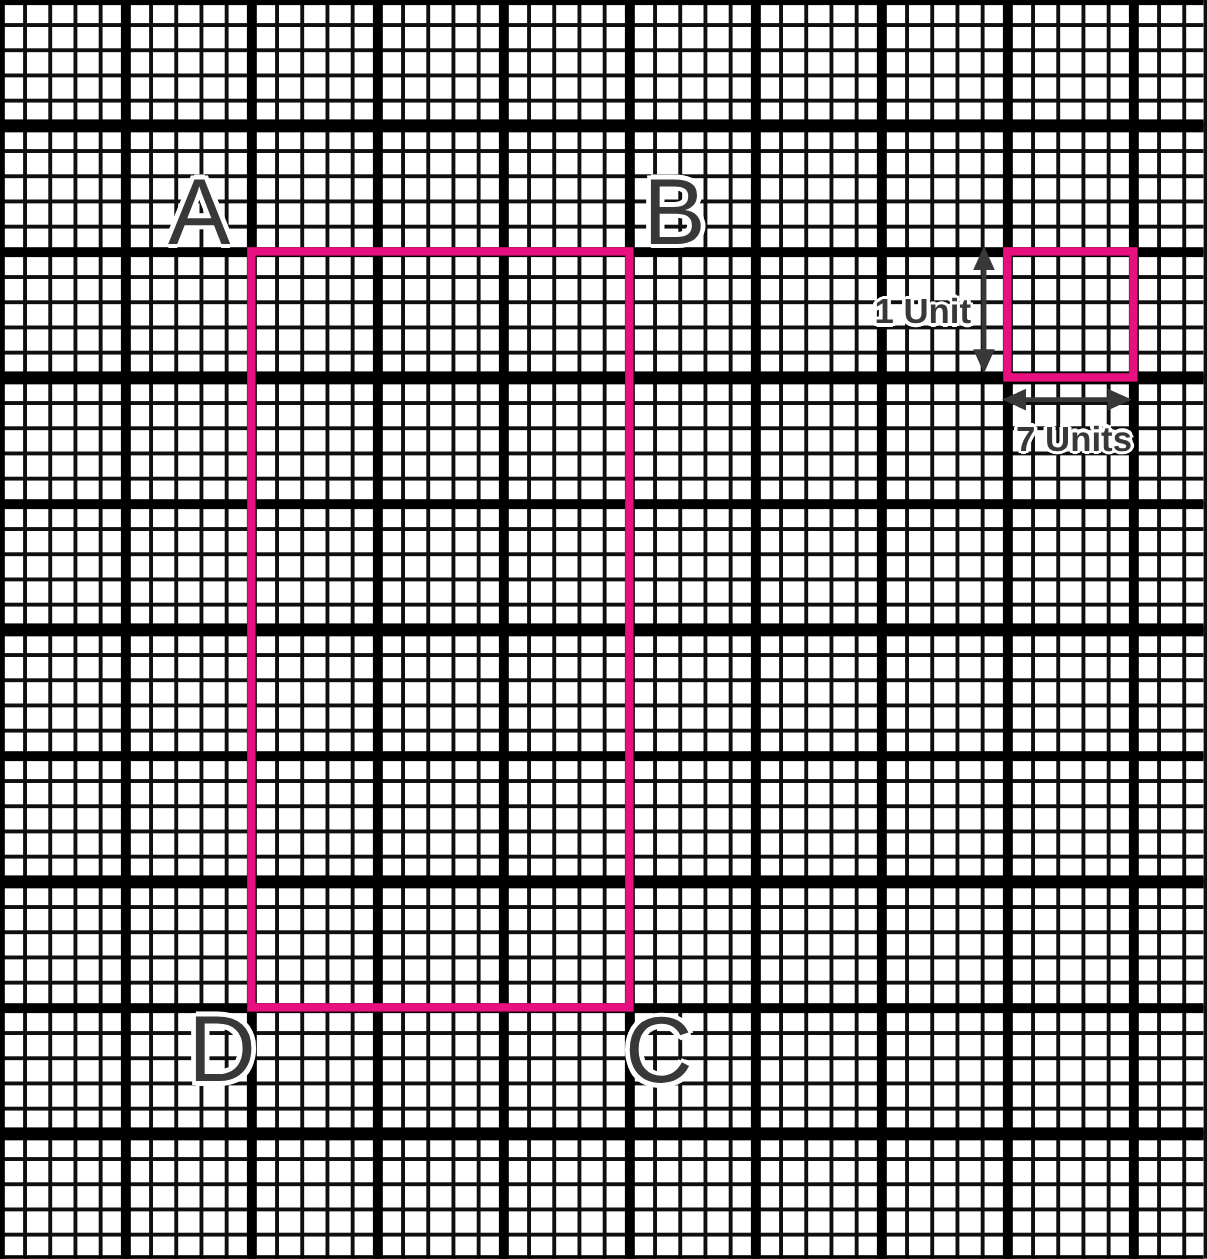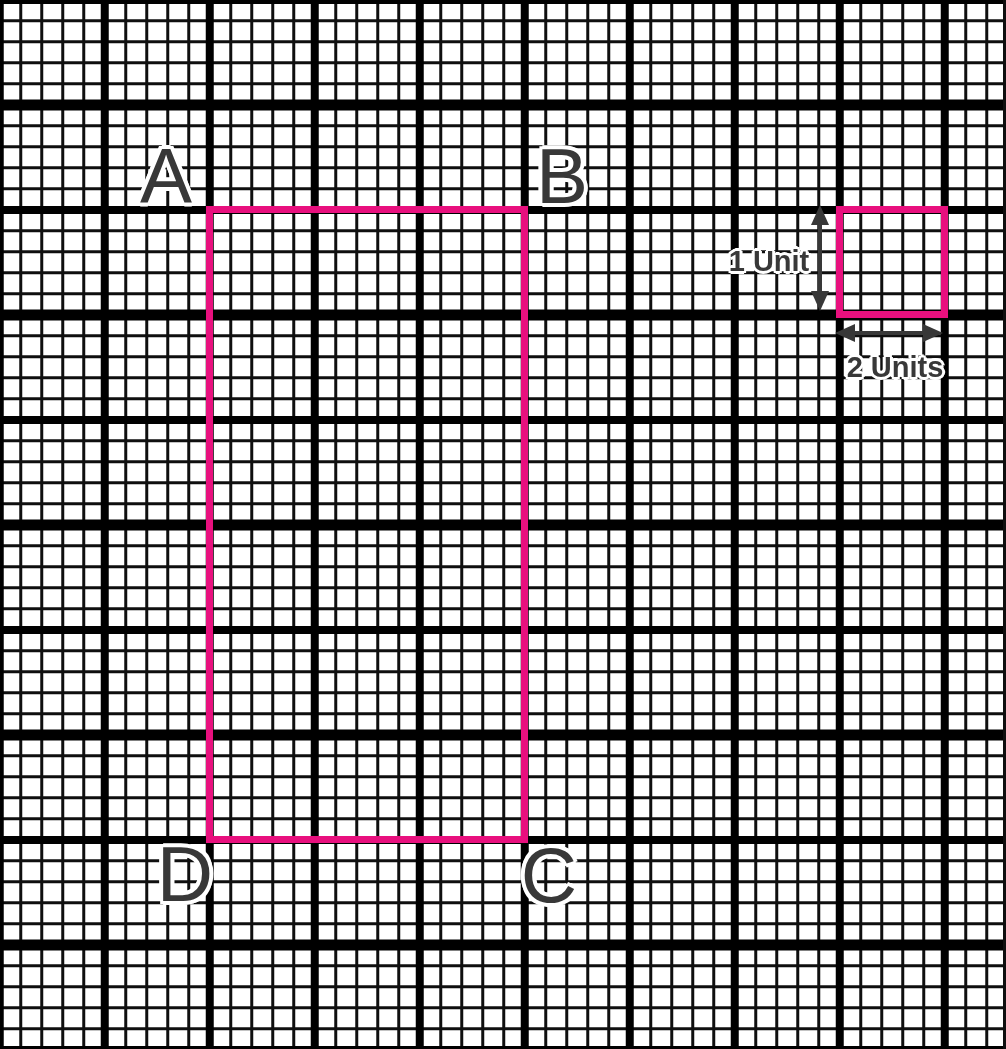--- a/index.html
+++ b/index.html
@@ -111,15 +111,15 @@
     <polygon points="12,106 3,86 21,86" fill="currentColor"></polygon>
   </svg>
 
   <svg class="arrow h-arrow" width="108" height="24" viewBox="0 0 108 24" aria-hidden="true">
     <line x1="15" y1="12" x2="93" y2="12" stroke="currentColor" stroke-width="4"></line>
     <polygon points="0,12 20,3 20,21" fill="currentColor"></polygon>
     <polygon points="108,12 88,3 88,21" fill="currentColor"></polygon>
   </svg>
 
   <span class="unit-label unit-label-v">1 Unit</span>
-  <span class="unit-label unit-label-h">2 Units</span>
+  <span class="unit-label unit-label-h">7 Units</span>
 
 </div>
 
 </body></html>

